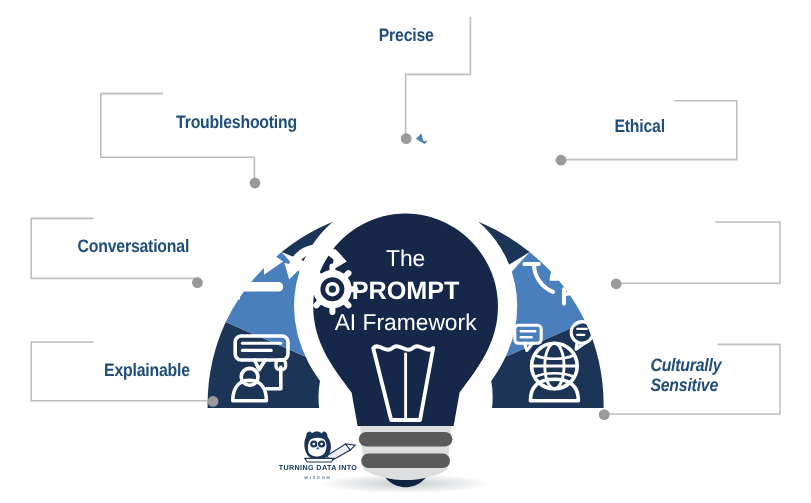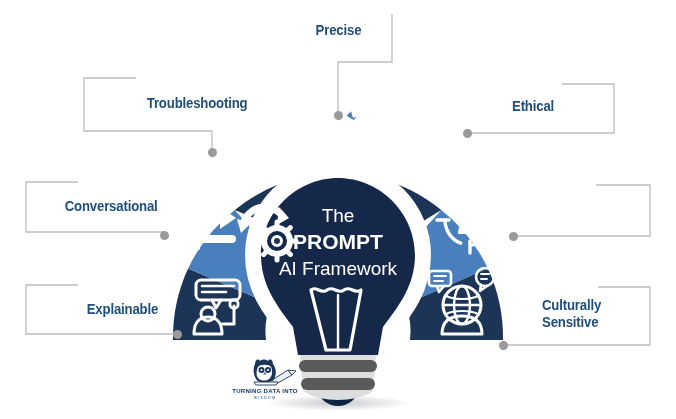--- a/index.html
+++ b/index.html
@@ -281,21 +281,21 @@
 
   <div class="callout left" style="left:26px;top:193px;width:140px;height:32px;">
     <span class="txt" style="top:4px;">Conversational</span>
   </div>
 
 
   <div class="callout left" style="left:26px;top:296px;width:140px;height:32px;">
     <span class="txt" style="top:4px;">Explainable</span>
   </div>
 
-  <div class="callout right" style="left:534px;top:294px;width:120px;height:46px;">
+  <div class="callout right" style="left:534px;top:294px;width:120px;height:46px;font-style:italic;">
     <span class="txt" style="top:2px;">Culturally
 Sensitive</span>
   </div>
 
   <div class="logo">
     <svg viewBox="0 0 86 32" width="86" height="32">
 
       <path d="M 50,22 L 66,12 L 70,17 L 54,26 Z" fill="#e9eef4" stroke="#1c3557" stroke-width="0.9"></path>
       <path d="M 66,12 L 70,17 L 74,13 Z" fill="#ffffff" stroke="#1c3557" stroke-width="0.9"></path>
 

